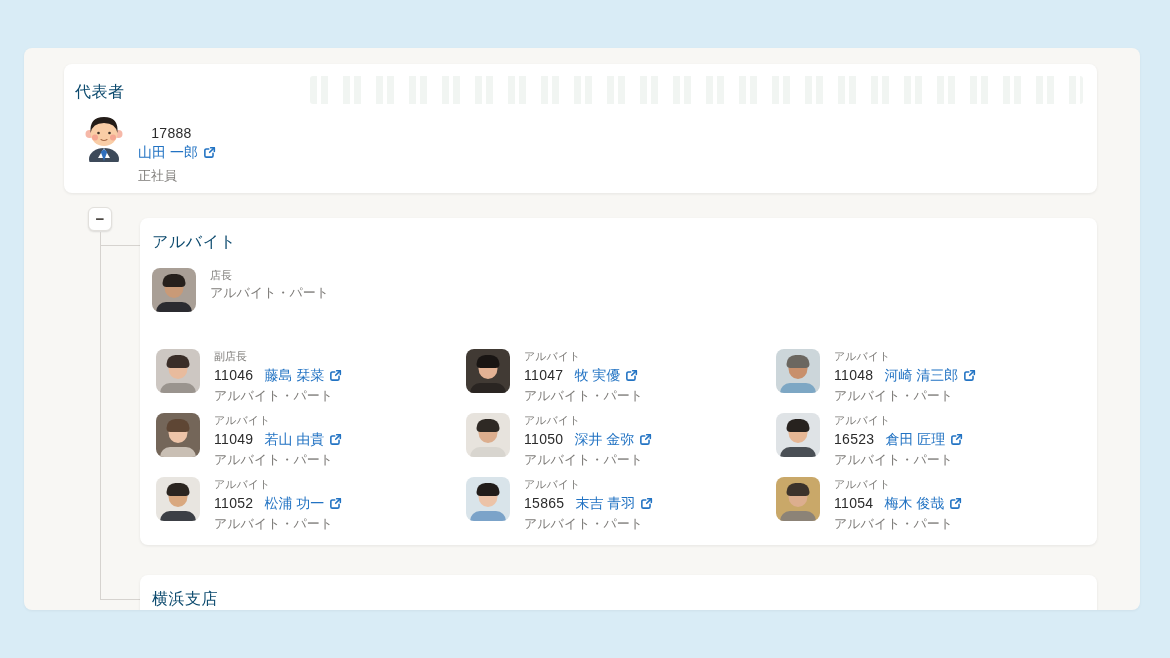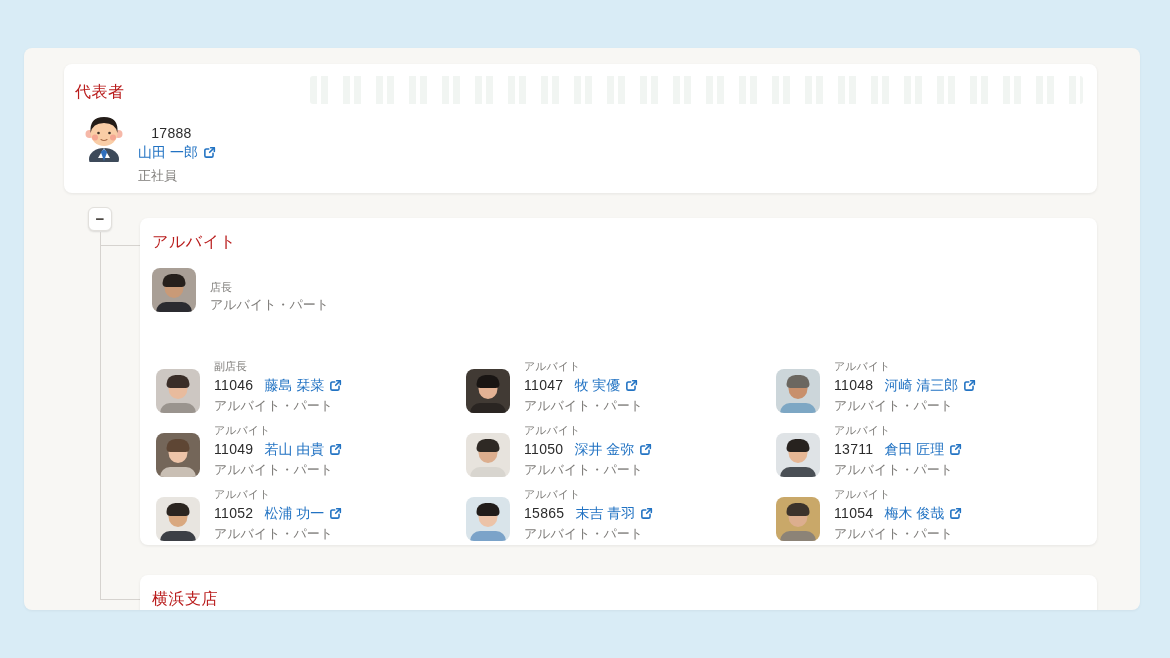--- a/index.html
+++ b/index.html
@@ -20,35 +20,35 @@
   }
   .card{
     position:absolute; background:#fff; border-radius:8px;
     box-shadow:0 1px 3px rgba(20,20,20,.08);
   }
   .card-rep{ left:40px; top:16px; width:1033px; height:129px; }
   .card-branch{ left:116px; top:170px; width:957px; height:327px; }
   .card-next{ left:116px; top:527px; width:957px; height:120px; }
   .card-title{
     position:absolute; left:12px; top:14px;
-    font-size:16px; font-weight:500; color:#b91c1c; letter-spacing:.5px;
+    font-size:16px; font-weight:500; color:#0c4a6e; letter-spacing:.5px;
   }
   .card-rep .card-title{ left:11px; top:18px; }
   .watermark{
     position:absolute; left:246px; top:12px; right:14px; height:28px;
     background:repeating-linear-gradient(90deg,
       #f1f5f2 0px, #f1f5f2 7px, transparent 7px, transparent 11px,
       #f1f5f2 11px, #f1f5f2 18px, transparent 18px, transparent 33px);
     border-radius:3px;
   }
   
   .rep-row{ position:absolute; left:18px; top:46px; display:flex; align-items:flex-start; }
   .rep-avatar{ width:44px; height:52px; flex:none; }
   
-  .cell{ display:flex; align-items:flex-end; }
+  .cell{ display:flex; align-items:flex-start; }
   .avatar{
     width:44px; height:44px; flex:none; border-radius:8px; position:relative;
     overflow:hidden; background:var(--bg,#ddd); margin-right:14px;
   }
   .avatar .hair{position:absolute; left:50%; top:6px; transform:translateX(-50%);
     width:23px; height:13px; border-radius:11px 11px 5px 5px; background:var(--hair,#333); z-index:2;}
   .avatar .face{position:absolute; left:50%; top:9px; transform:translateX(-50%);
     width:19px; height:21px; border-radius:50%; background:var(--skin,#e9bb97); z-index:1;}
   .avatar .torso{position:absolute; left:50%; bottom:-7px; transform:translateX(-50%);
     width:36px; height:17px; border-radius:10px 10px 0 0; background:var(--shirt,#888); z-index:1;}
@@ -263,21 +263,21 @@
 
       <div class="cell">
         <div class="avatar" style="--bg: #dfe3e6; --hair: #27221f; --skin: #e6b795; --shirt: #4a4f55;">
             <i class="hair"></i>
             <i class="face"></i>
             <i class="torso"></i>
           </div>
         <div class="info">
           <div class="role">アルバイト</div>
           <div class="idrow">
-              <span class="eid">13711</span>
+              <span class="eid">16523</span>
             <a class="elink">
                 <span>倉田 匠理</span>
                 <svg class="ext" viewBox="0 0 14 14">
                   <path d="M6.2 3.2H3.6A1.6 1.6 0 0 0 2 4.8v5.6A1.6 1.6 0 0 0 3.6 12h5.6a1.6 1.6 0 0 0 1.6-1.6V7.8" fill="none" stroke="currentColor" stroke-width="1.7" stroke-linecap="round"></path>
                   <path d="M8.2 1.8h4v4" fill="none" stroke="currentColor" stroke-width="1.7" stroke-linecap="round" stroke-linejoin="round"></path>
                   <path d="M12 2 L7.2 6.8" fill="none" stroke="currentColor" stroke-width="1.7" stroke-linecap="round"></path>
                 </svg>
               </a>
             </div>
           <div class="etype">アルバイト・パート</div>

